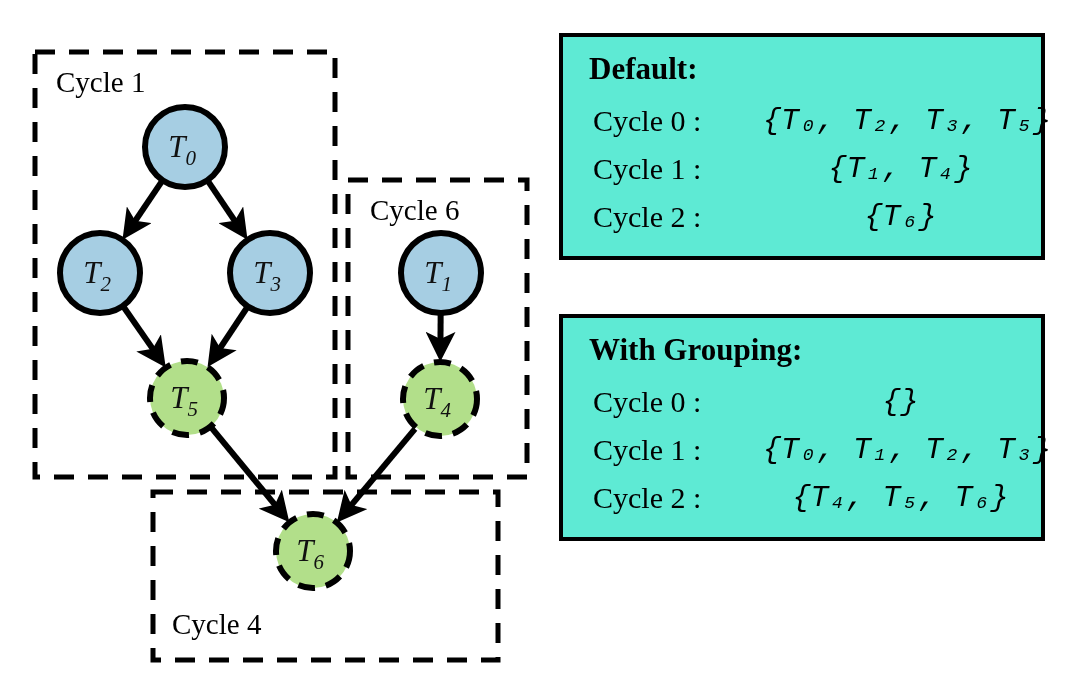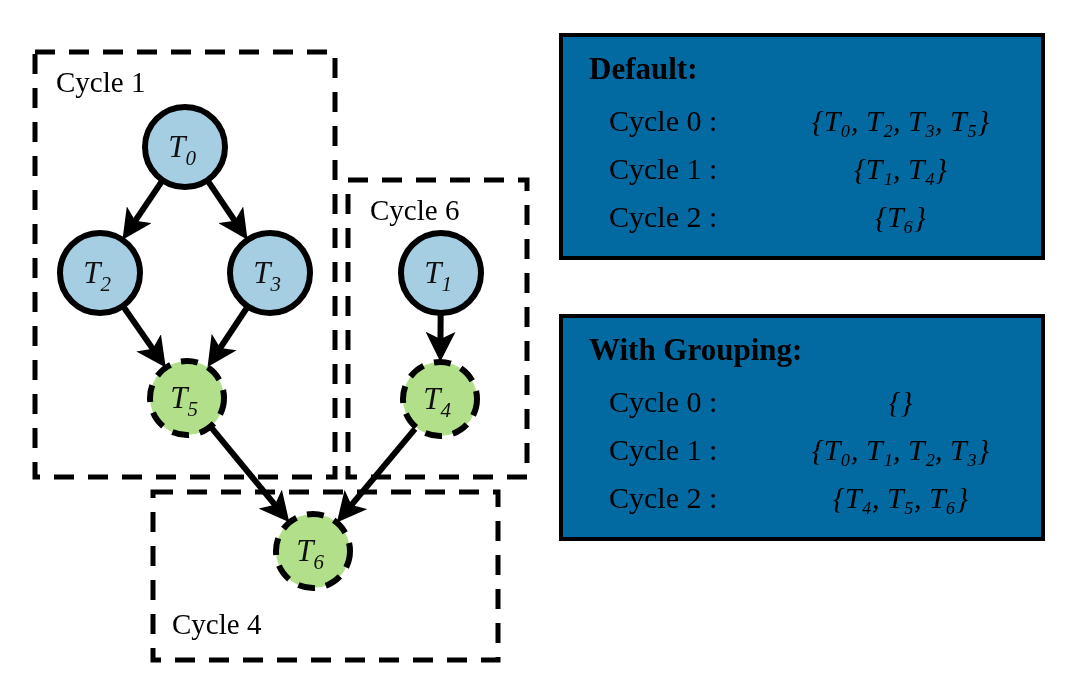--- a/index.html
+++ b/index.html
@@ -29,21 +29,21 @@
   .cycle-label {
     position: absolute;
     font-family: "Liberation Serif", "DejaVu Serif", serif;
     font-size: 29px;
     color: #000000;
     white-space: nowrap;
     line-height: 1;
   }
   .legend-box {
     position: absolute;
-    background: #0369a1;
+    background: #5eead4;
     border: 4px solid #000000;
     box-sizing: border-box;
   }
   .legend-title {
     position: absolute;
     font-family: "Liberation Serif", "DejaVu Serif", serif;
     font-weight: bold;
     font-size: 31px;
     color: #000000;
     white-space: nowrap;
@@ -58,29 +58,28 @@
     align-items: center;
   }
   .legend-key {
     position: absolute;
     left: 30px;
     font-size: 30px;
     font-family: "Liberation Serif", "DejaVu Serif", serif;
     white-space: nowrap;
     color: #000000;
     line-height: 1;
-    margin-left: 16px;
   }
   .legend-val {
     position: absolute;
     left: 200px;
     width: 275px;
     text-align: center;
     font-size: 30px;
-    font-family: Liberation Serif, serif;
+    font-family: Liberation Mono, monospace;
     font-style: italic;
     white-space: nowrap;
     color: #000000;
     line-height: 1;
   }
   .node-label {
     font-family: "Liberation Serif", "DejaVu Serif", serif;
     font-style: italic;
     font-size: 31px;
     fill: #111111;

